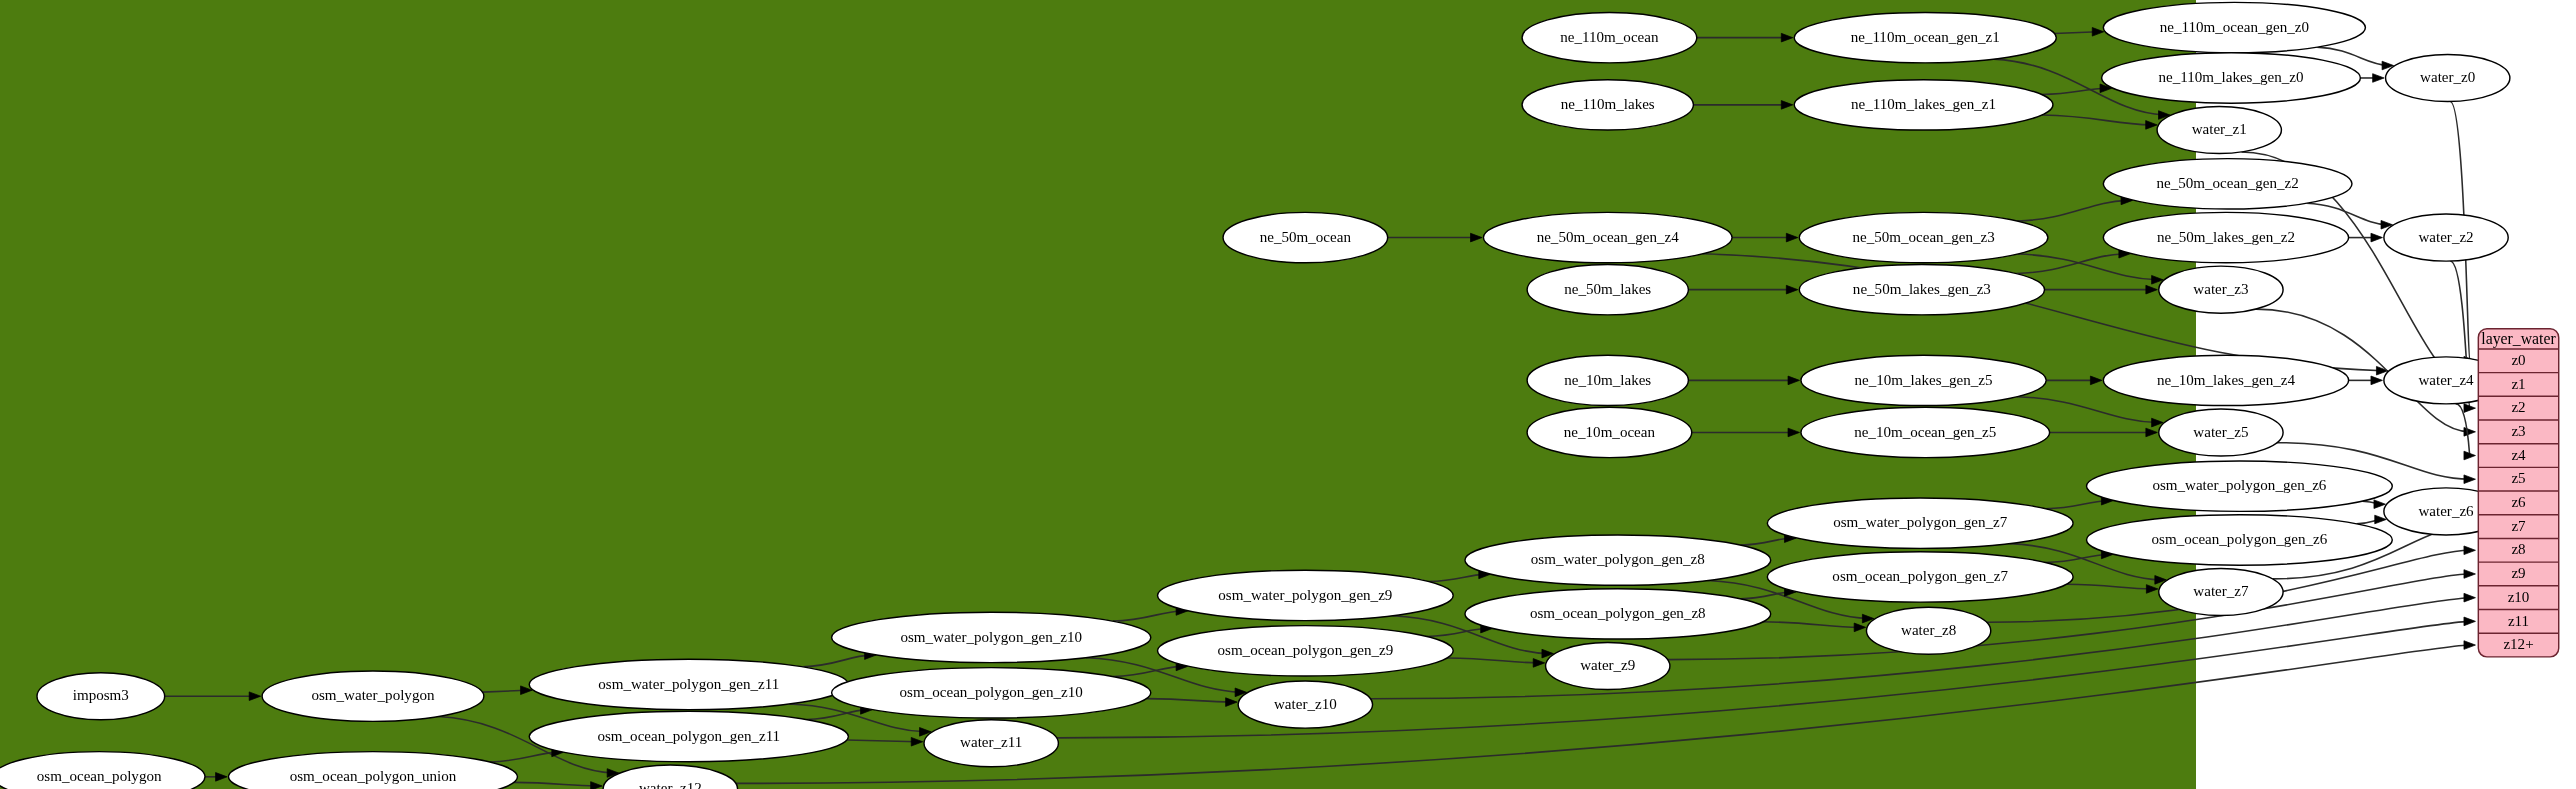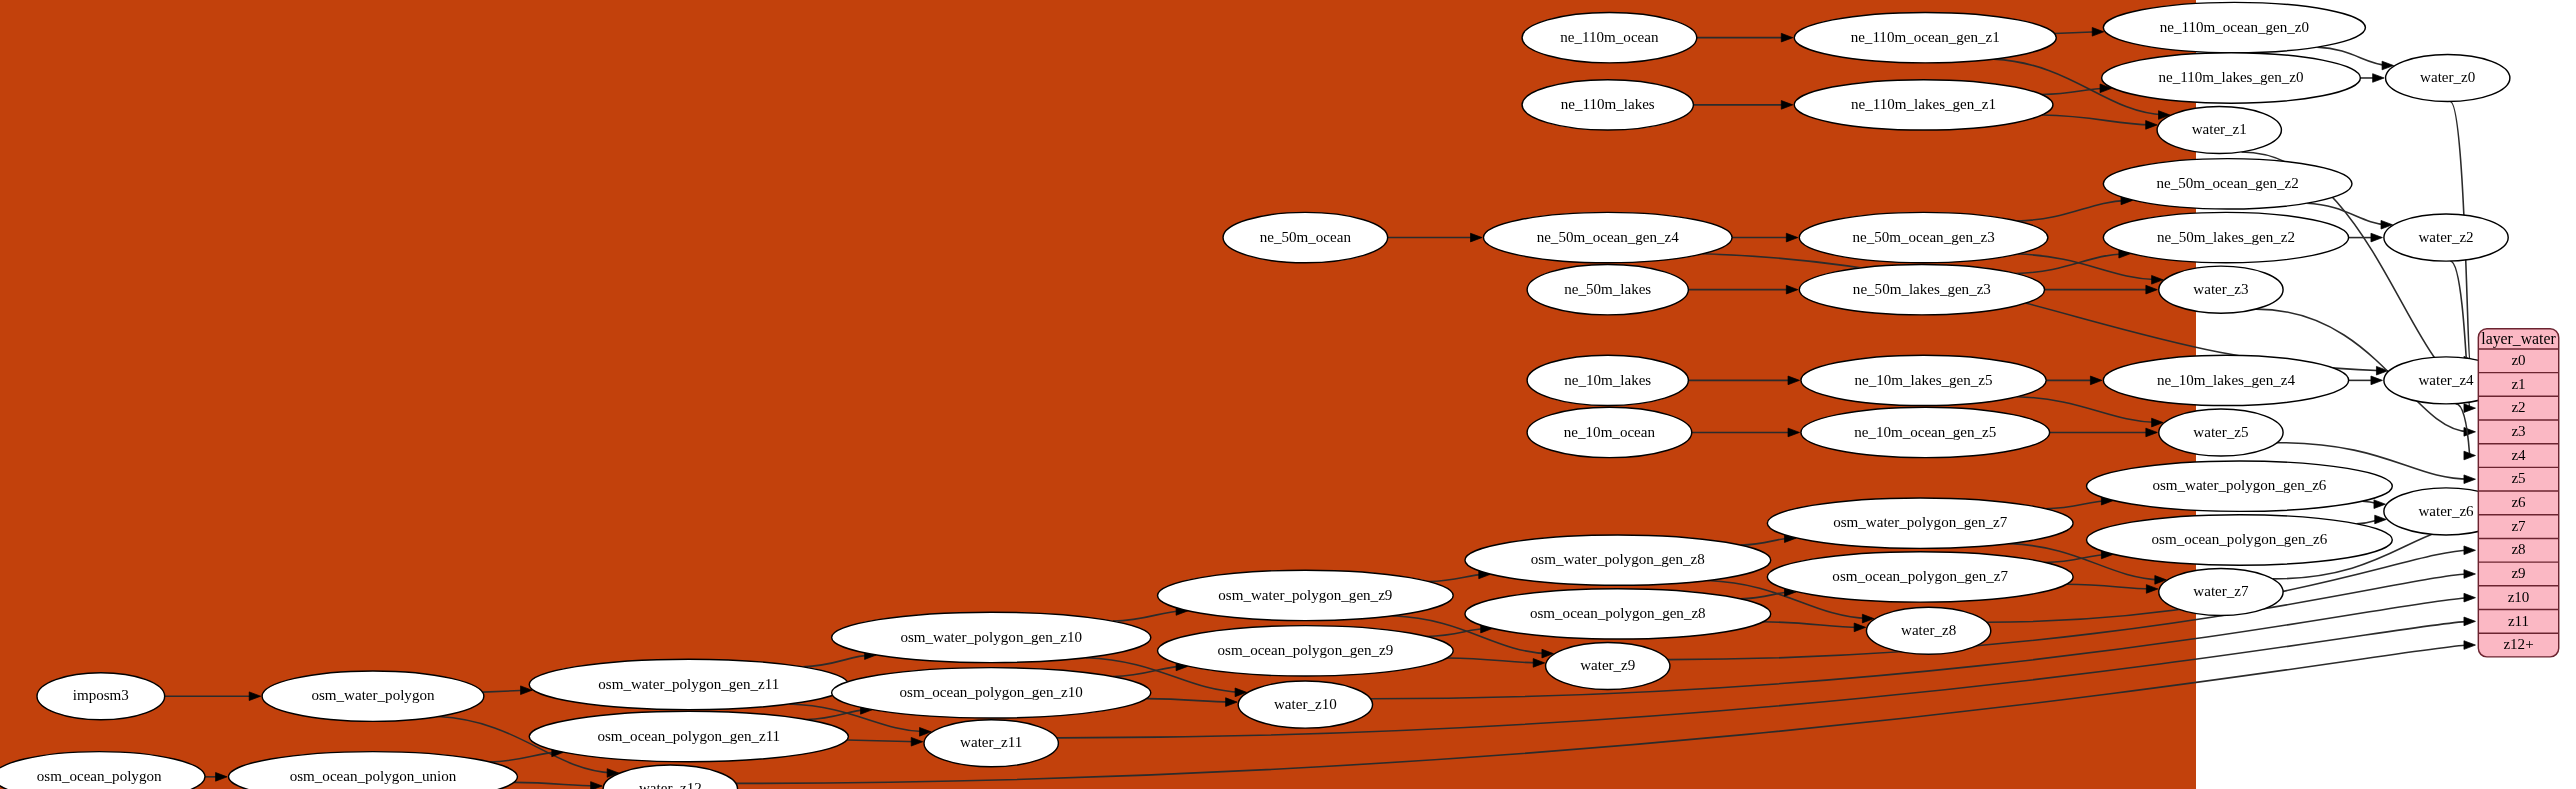--- a/index.html
+++ b/index.html
@@ -1,16 +1,16 @@
 <!DOCTYPE html>
 <html style="font-size:11.5px"><head>
 <meta charset="utf-8">
 <style>
   html,body{margin:0;padding:0;background:#ffffff;}
-  #stage{position:relative;width:2196px;height:789px;background:#c2410c;
+  #stage{position:relative;width:2196px;height:789px;background:#4d7c0f;
          font-family:"Liberation Serif", serif;}
   svg{position:absolute;left:0;top:0;width:2576px;height:789px;}
   .node-ellipse{fill:#ffffff;stroke:#000000;stroke-width:2;}
   .node-label{font-family:"Liberation Serif", serif;font-size:21px;fill:#000000;
               text-anchor:middle;dominant-baseline:middle;}
   .edge{fill:none;stroke:#2b2b2b;stroke-width:2.2;}
   .arrowhead{fill:#000000;stroke:#000000;stroke-width:1;}
   .tbl-head{fill:#fbb8c4;stroke:#6b2430;stroke-width:2;}
   .tbl-label{font-family:"Liberation Serif", serif;font-size:21px;fill:#000000;
              text-anchor:middle;dominant-baseline:middle;}

